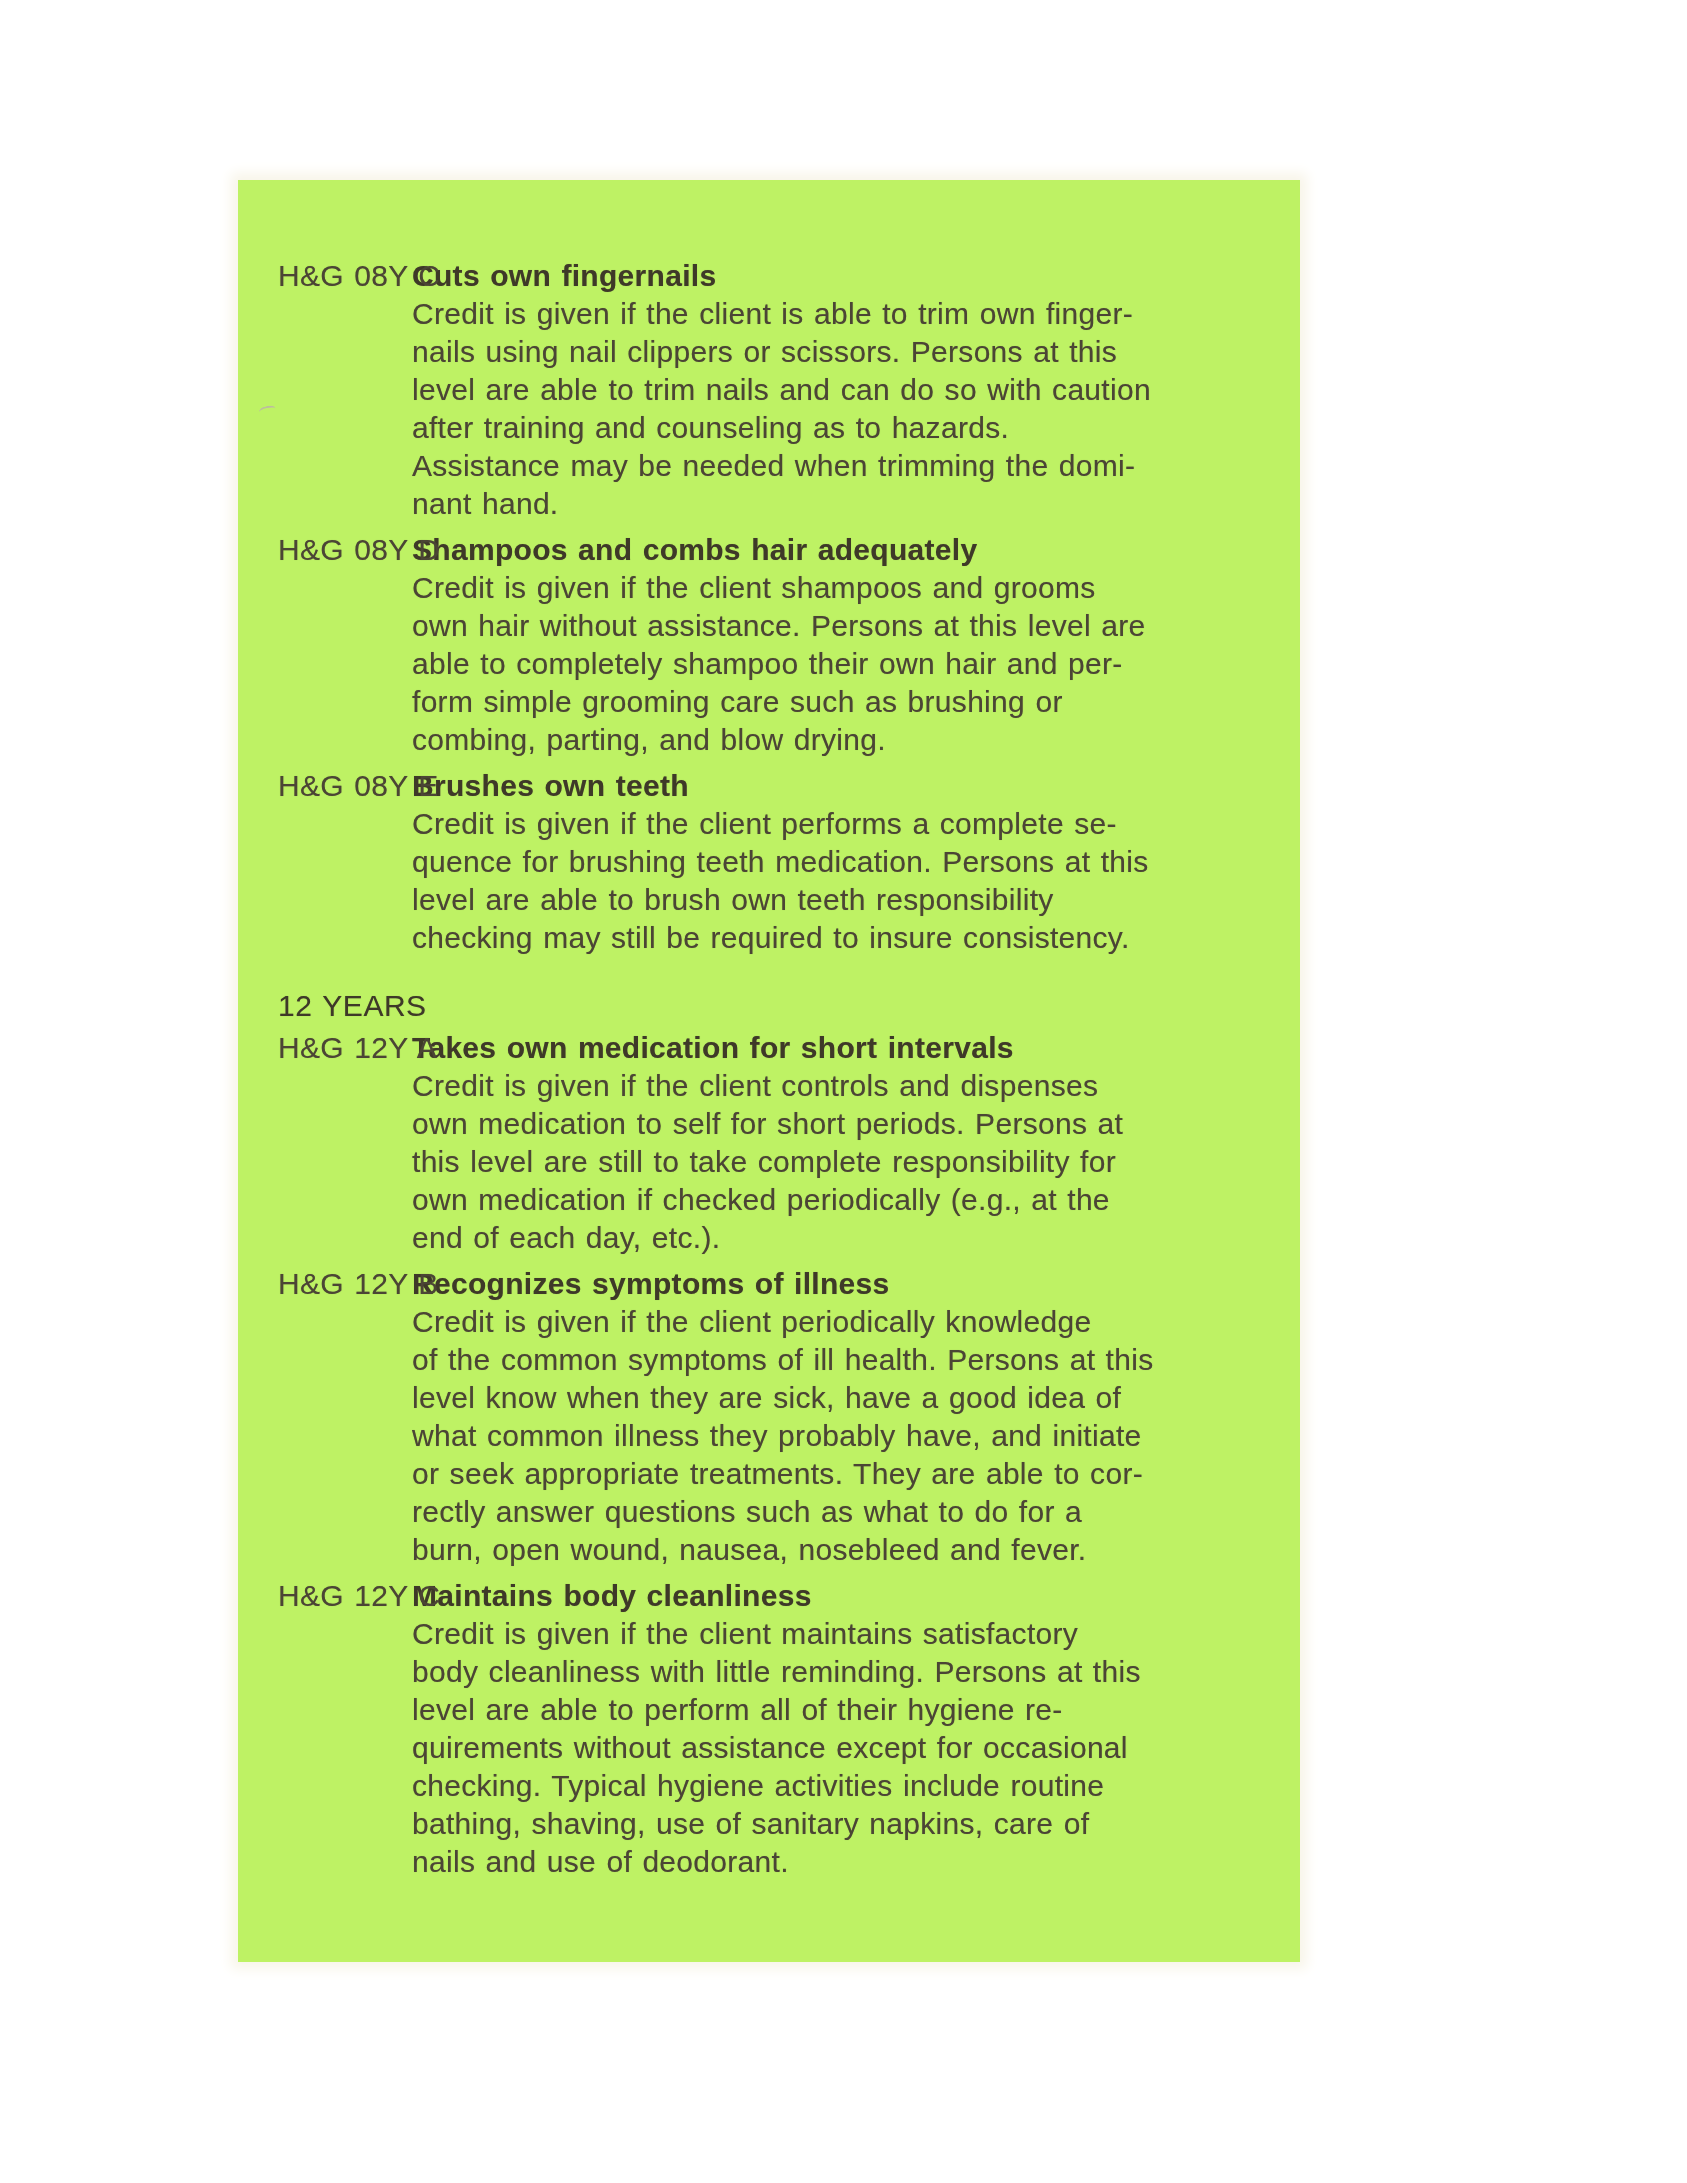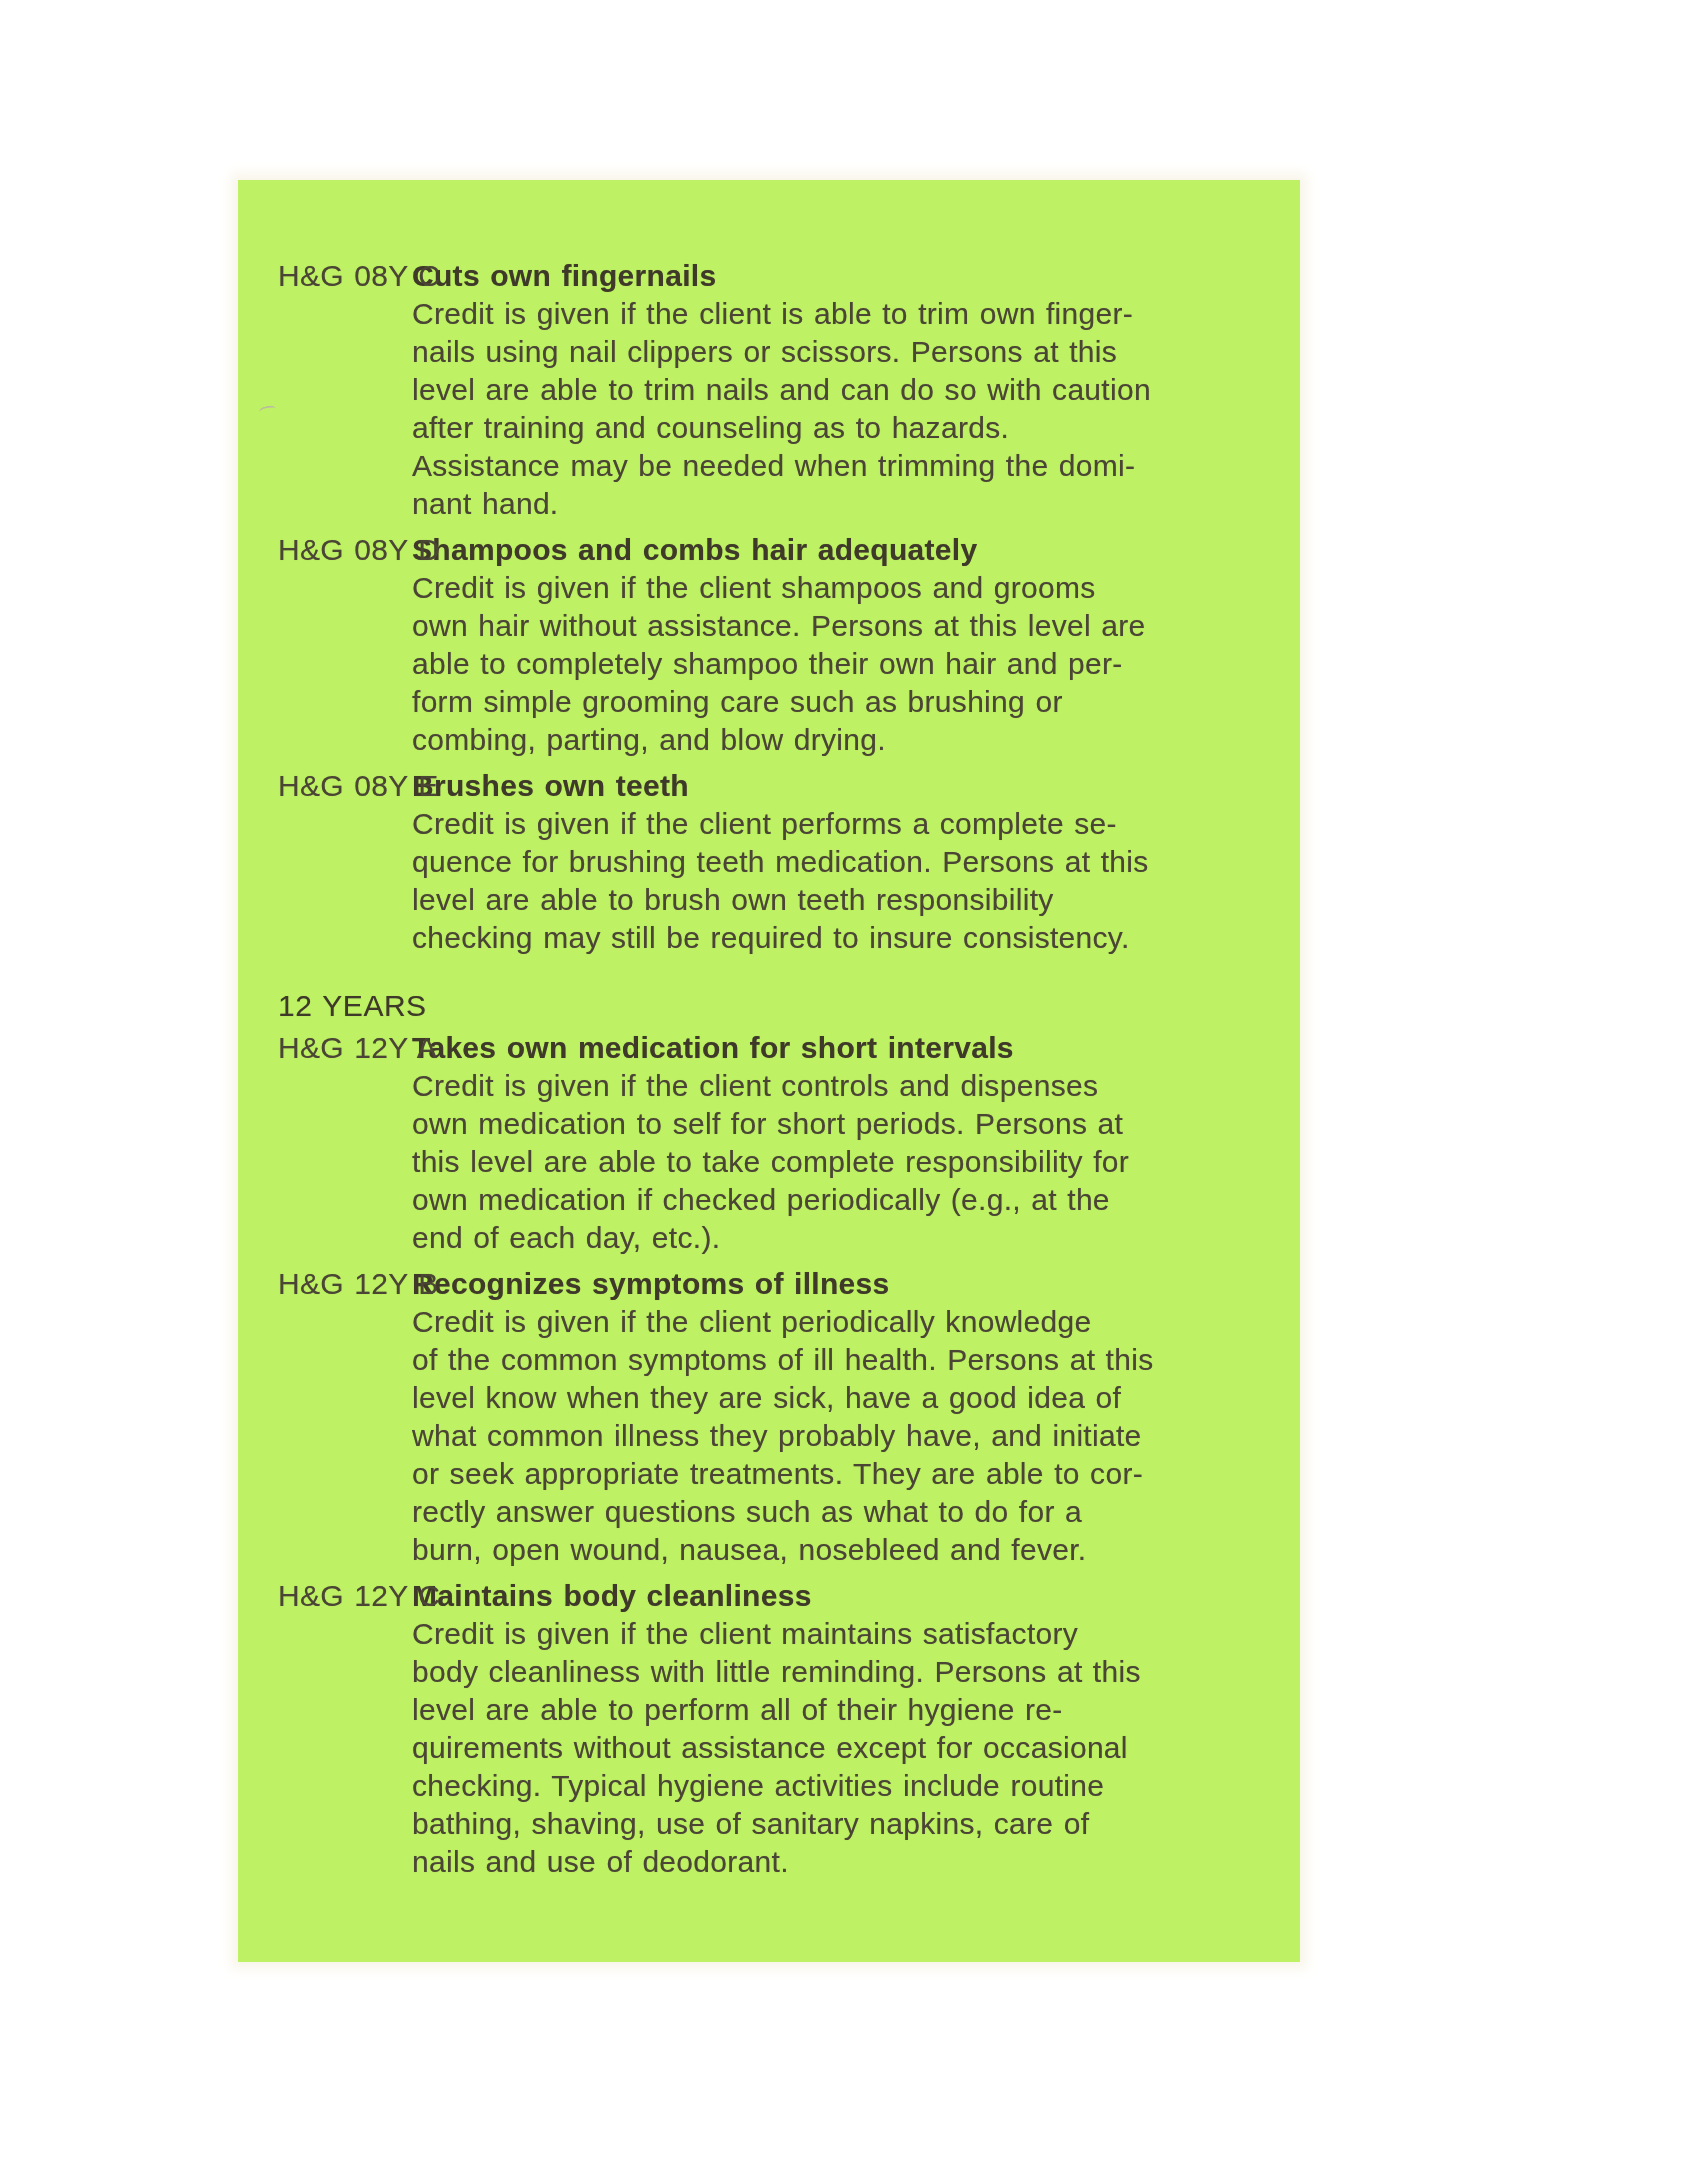--- a/index.html
+++ b/index.html
@@ -114,21 +114,21 @@
           <div class="line">checking may still be required to insure consistency.</div>
         </div>
   </div>
       <div class="group">12 YEARS</div>
       <div class="entry">
     <div class="code">H&amp;G 12Y A</div>
     <div class="desc">
       <div class="title">Takes own medication for short intervals</div>
     <div class="line">Credit is given if the client controls and dispenses</div>
           <div class="line">own medication to self for short periods. Persons at</div>
-          <div class="line">this level are able to take complete responsibility for</div>
+          <div class="line">this level are still to take complete responsibility for</div>
           <div class="line">own medication if checked periodically (e.g., at the</div>
           <div class="line">end of each day, etc.).</div>
         </div>
   </div>
       <div class="entry">
     <div class="code">H&amp;G 12Y B</div>
     <div class="desc">
       <div class="title">Recognizes symptoms of illness</div>
     <div class="line">Credit is given if the client periodically knowledge</div>
           <div class="line">of the common symptoms of ill health. Persons at this</div>

